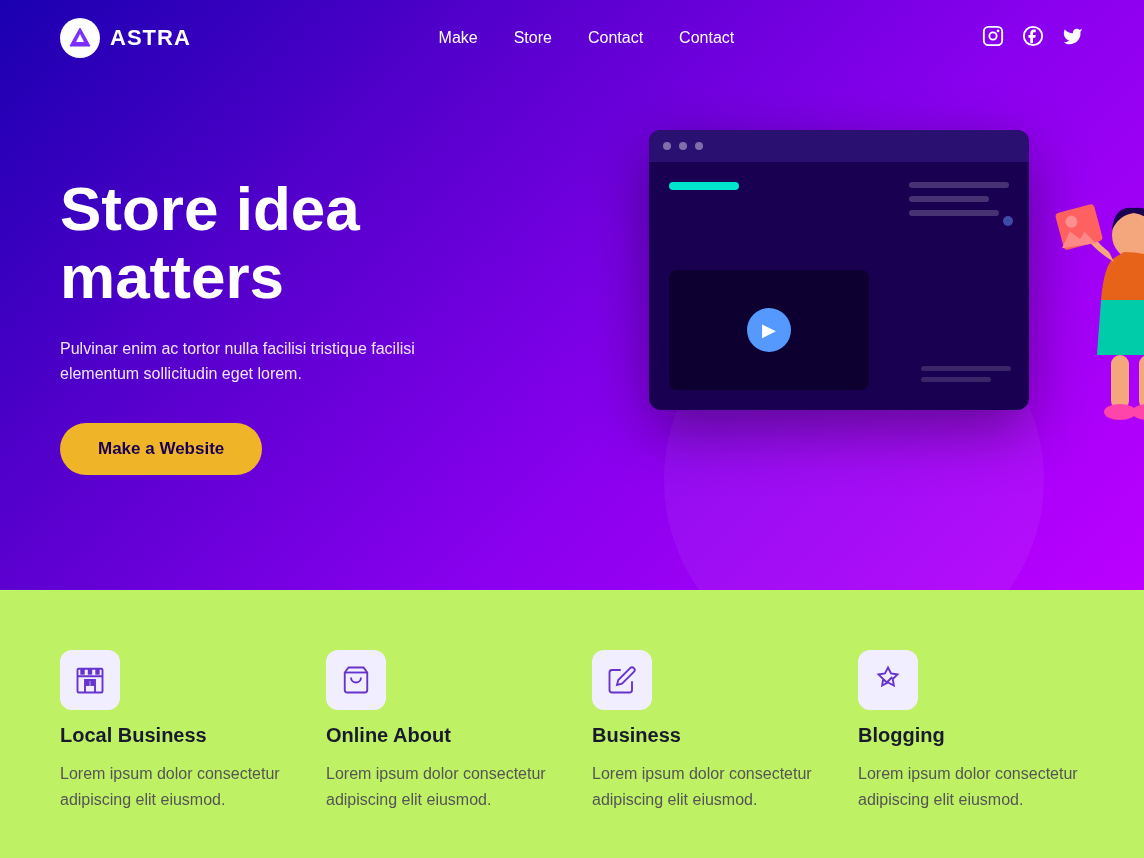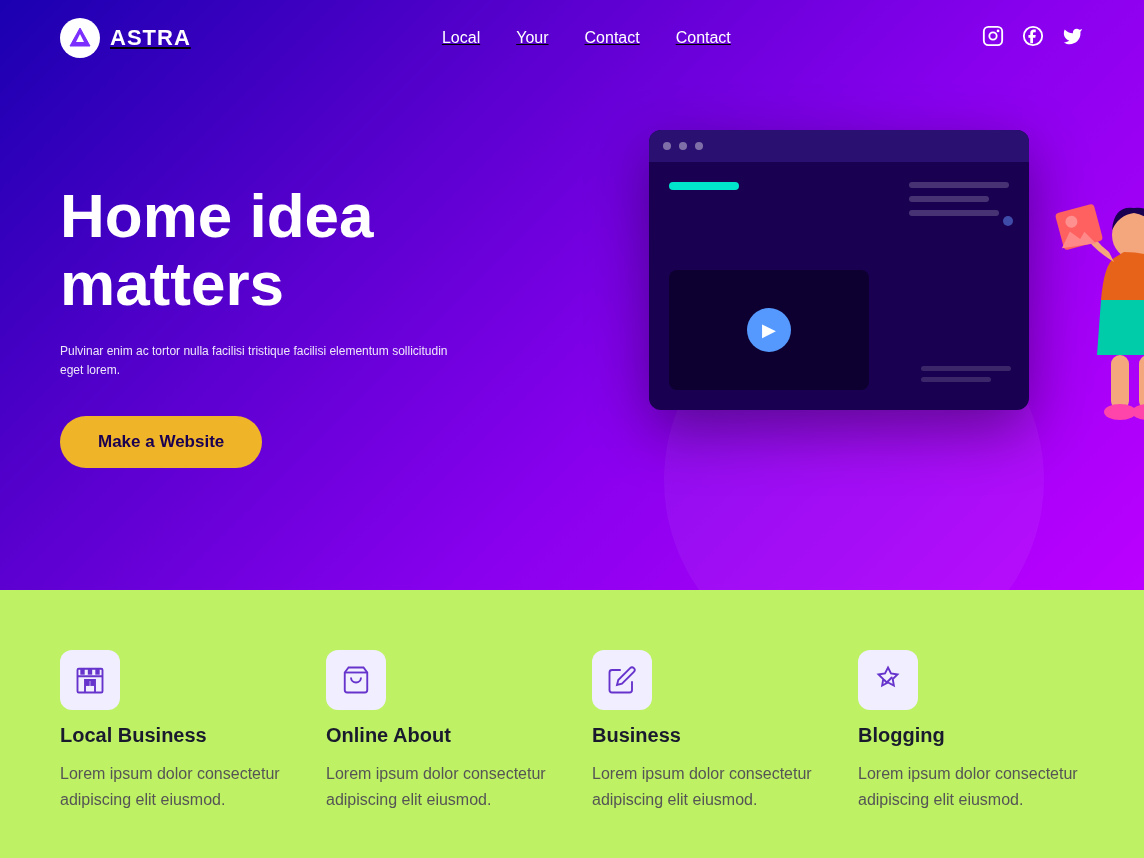--- a/index.html
+++ b/index.html
@@ -7,21 +7,20 @@
 
     
     header {
       position: absolute;
       top: 0; left: 0; right: 0;
       display: flex;
       align-items: center;
       justify-content: space-between;
       padding: 18px 60px;
       z-index: 10;
-      text-decoration: underline;
     }
     .logo {
       display: flex;
       align-items: center;
       gap: 10px;
     }
     .logo-icon {
       width: 40px; height: 40px;
       background: white;
       border-radius: 50%;
@@ -74,21 +73,21 @@
     }
     .hero-title {
       color: white;
       font-size: 62px;
       font-weight: 800;
       line-height: 1.1;
       margin-bottom: 24px;
     }
     .hero-desc {
       color: rgba(255,255,255,0.9);
-      font-size: 12px;
+      font-size: 16px;
       line-height: 1.6;
       margin-bottom: 36px;
       max-width: 400px;
     }
     .hero-btn {
       background: #f0b429;
       color: #1a0050;
       border: none;
       padding: 16px 38px;
       border-radius: 50px;
@@ -224,22 +223,22 @@
     <div class="logo">
       <div class="logo-icon">
         <svg viewBox="0 0 24 24" fill="none" xmlns="http://www.w3.org/2000/svg">
           <path d="M12 2L2 20h20L12 2z" fill="#7B2FFF" stroke="#7B2FFF" stroke-width="1"></path>
           <path d="M12 8l-4 8h8L12 8z" fill="white"></path>
         </svg>
       </div>
       <span class="logo-text">ASTRA</span>
     </div>
     <nav>
-      <a class="nav-link" href="#">Local</a>
-      <a class="nav-link" href="#">Your</a>
+      <a class="nav-link" href="#">Make</a>
+      <a class="nav-link" href="#">Store</a>
       <a class="nav-link" href="#">Contact</a>
       <a class="nav-link" href="#">Contact</a>
     </nav>
     <div class="social-icons">
       <span class="social-icon">
         <svg width="22" height="22" viewBox="0 0 24 24" fill="white">
           <rect x="2" y="2" width="20" height="20" rx="5" ry="5" stroke="white" stroke-width="2" fill="none"></rect>
           <circle cx="12" cy="12" r="4" stroke="white" stroke-width="2" fill="none"></circle>
           <circle cx="17.5" cy="6.5" r="1.5" fill="white"></circle>
         </svg>
@@ -252,21 +251,21 @@
       </span>
       <span class="social-icon">
         <svg width="22" height="22" viewBox="0 0 24 24" fill="white">
           <path d="M22 4s-.7 2.1-2 3.4c1.6 10-9.4 17.3-18 11.6 2.2.1 4.4-.6 6-2C3 15.5.5 9.6 3 5c2.2 2.6 5.6 4.1 9 4-.9-4.2 4-6.6 7-3.8 1.1 0 3-1.2 3-1.2z"></path>
         </svg>
       </span>
     </div>
   </header>
 
   <div class="hero-content">
-    <h1 class="hero-title">Home idea matters</h1>
+    <h1 class="hero-title">Store idea matters</h1>
     <p class="hero-desc">Pulvinar enim ac tortor nulla facilisi tristique facilisi elementum sollicitudin eget lorem.</p>
     <button class="hero-btn">Make a Website</button>
   </div>
 
   <div class="hero-semicircle"></div>
 
   <div style="position:absolute; right:55px; top:100px; z-index:2;">
 
     <div class="browser-window">
       <div class="browser-bar">

